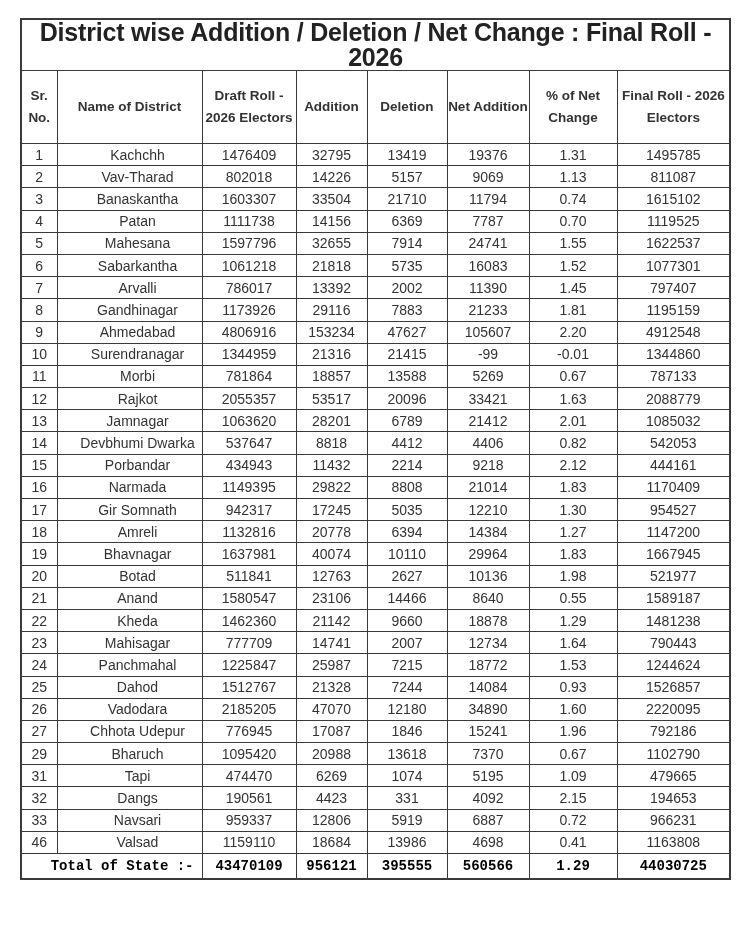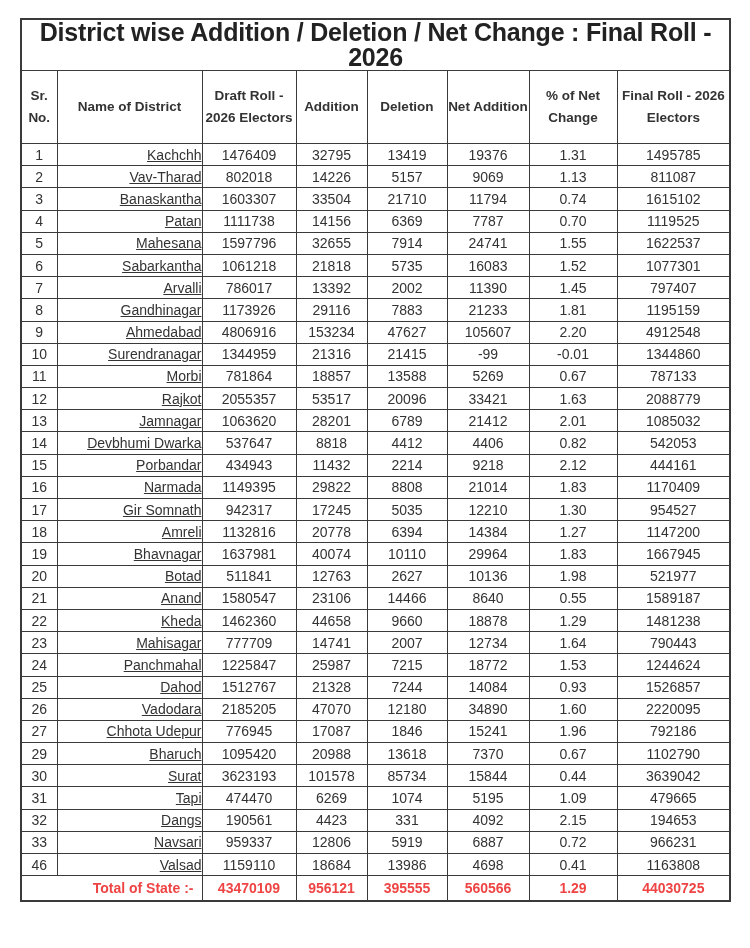--- a/index.html
+++ b/index.html
@@ -3,23 +3,23 @@
 <meta charset="utf-8">
 <style>
   html, body { margin:0; padding:0; background:#ffffff; }
   body { width:750px; height:948px; position:relative; overflow:hidden; font-family:"Liberation Sans", sans-serif; color:#2a2a2a; }
   .wrap { position:absolute; left:20px; top:18px; width:709px; }
   table { border-collapse:collapse; width:709px; table-layout:fixed; border:2px solid #3a3a3a; }
   td, th { border:1.5px solid #3a3a3a; padding:0; font-size:14px; line-height:1; }
   .title { height:38px; text-align:center; font-weight:bold; font-size:25px; color:#222; letter-spacing:-0.2px; }
   .hdr th { height:72px; font-size:13.5px; font-weight:bold; line-height:22px; color:#333; text-align:center; vertical-align:middle; }
   .row td { height:21.2px; text-align:center; color:#333; }
-  .row td.name { text-align:right; padding-left:16px; white-space:nowrap; overflow:hidden;text-decoration:underline; }
+  .row td.name { text-align:center; padding-left:16px; white-space:nowrap; overflow:hidden; }
   .row td.sr { text-align:center; }
-  .total td { height:24px; font-weight:bold; text-align:center; color:#ef4444; }
+  .total td { height:24px; font-weight:bold; text-align:center; color:#000000;font-family:Liberation Mono, monospace; }
   .total td.lbl { text-align:right; padding-right:8px; }
 </style>
 </head>
 <body>
 
 <div class="wrap">
   <table>
     <colgroup>
       <col style="width:36px">
       <col style="width:145px">
@@ -253,21 +253,21 @@
           <td>23106</td>
           <td>14466</td>
           <td>8640</td>
           <td>0.55</td>
           <td>1589187</td>
         </tr>
         <tr class="row">
           <td class="sr">22</td>
           <td class="name">Kheda</td>
           <td>1462360</td>
-          <td>44658</td>
+          <td>21142</td>
           <td>9660</td>
           <td>18878</td>
           <td>1.29</td>
           <td>1481238</td>
         </tr>
         <tr class="row">
           <td class="sr">23</td>
           <td class="name">Mahisagar</td>
           <td>777709</td>
           <td>14741</td>
@@ -318,30 +318,20 @@
         </tr>
         <tr class="row">
           <td class="sr">29</td>
           <td class="name">Bharuch</td>
           <td>1095420</td>
           <td>20988</td>
           <td>13618</td>
           <td>7370</td>
           <td>0.67</td>
           <td>1102790</td>
-        </tr>
-        <tr class="row">
-          <td class="sr">30</td>
-          <td class="name">Surat</td>
-          <td>3623193</td>
-          <td>101578</td>
-          <td>85734</td>
-          <td>15844</td>
-          <td>0.44</td>
-          <td>3639042</td>
         </tr>
         <tr class="row">
           <td class="sr">31</td>
           <td class="name">Tapi</td>
           <td>474470</td>
           <td>6269</td>
           <td>1074</td>
           <td>5195</td>
           <td>1.09</td>
           <td>479665</td>

